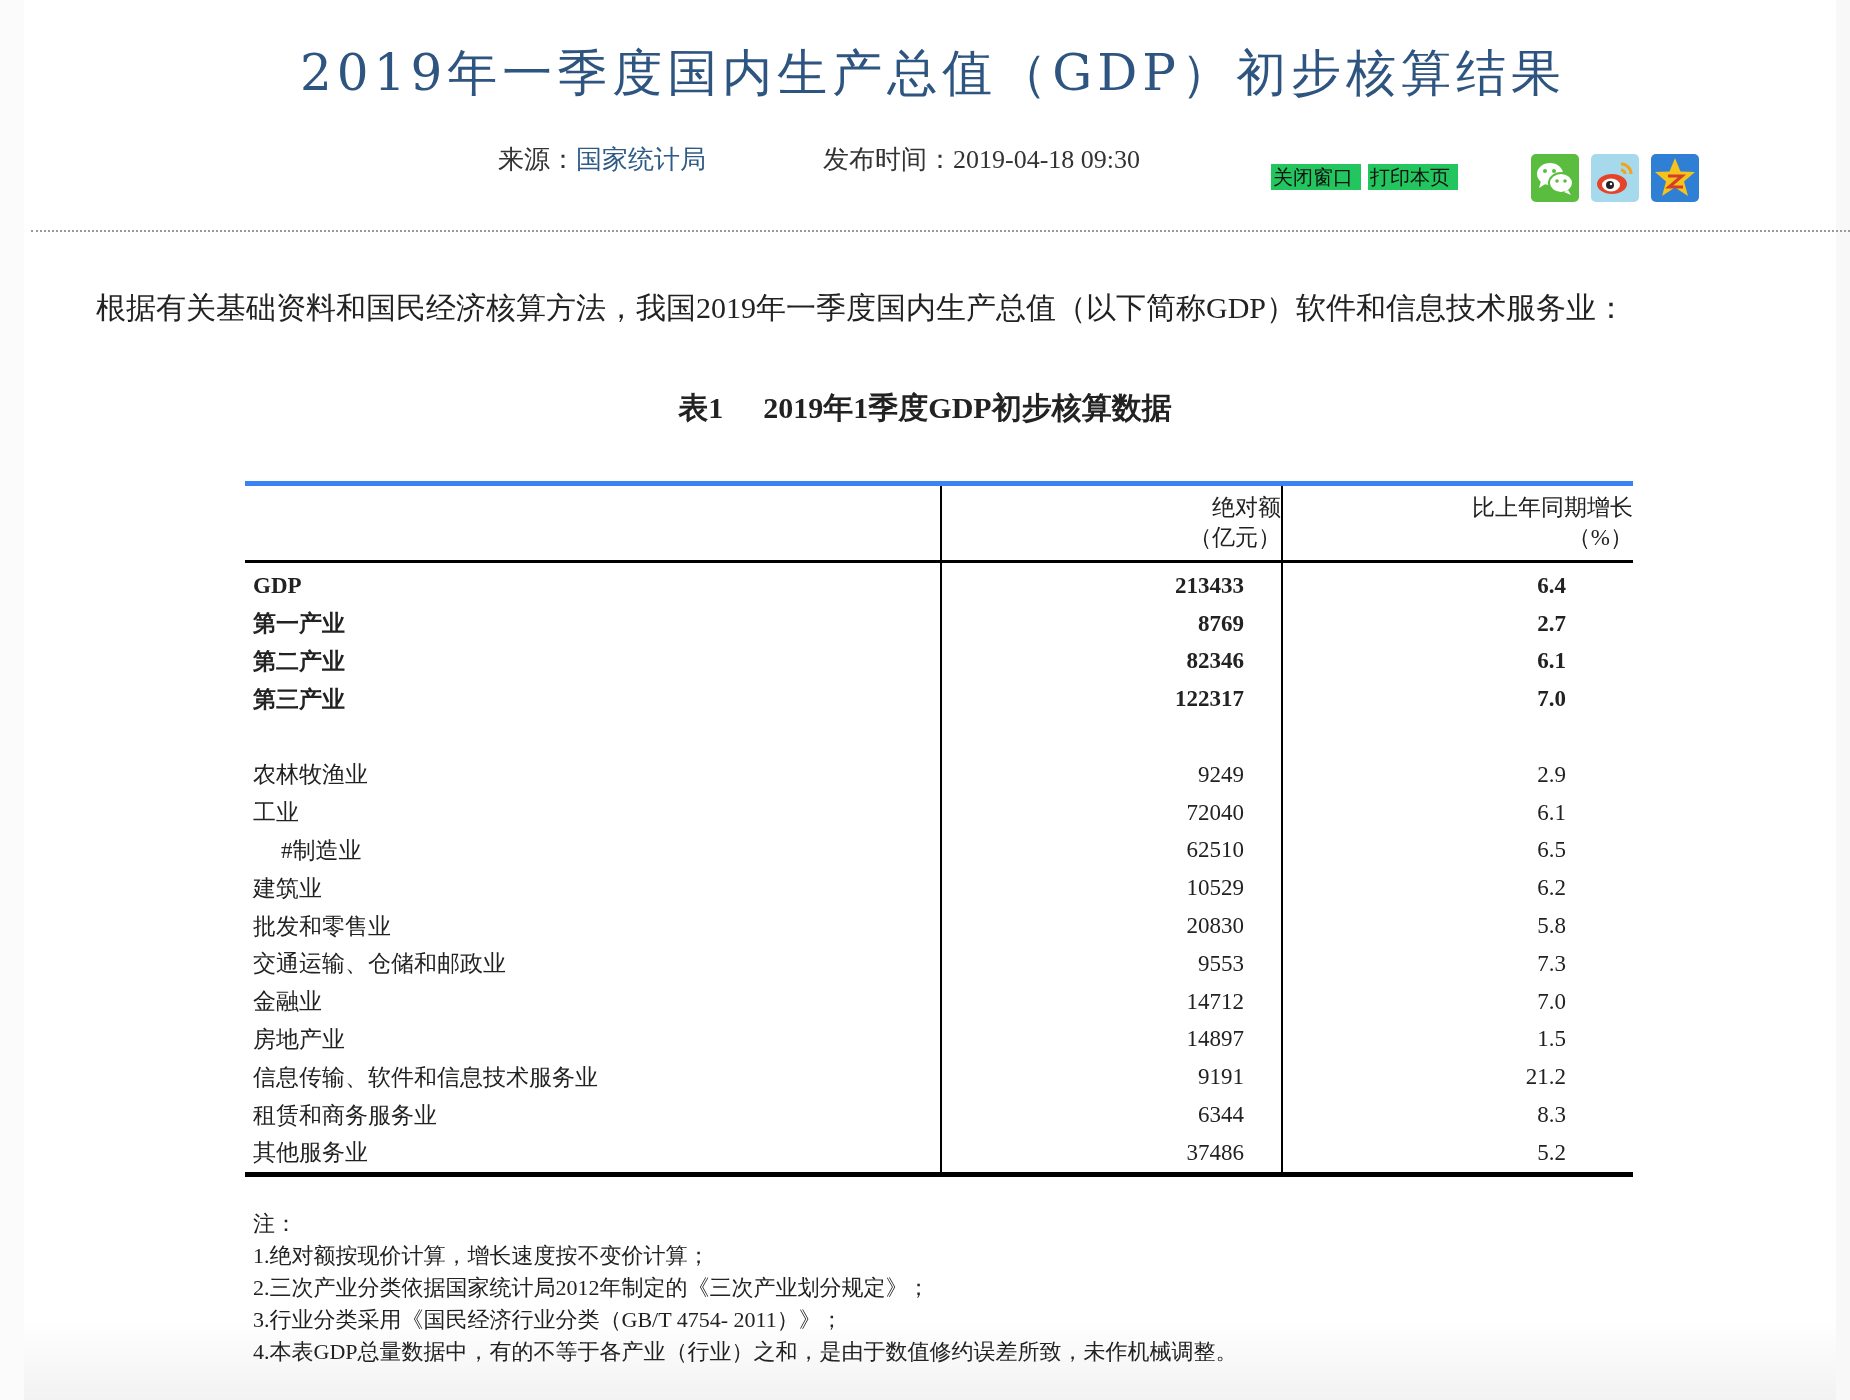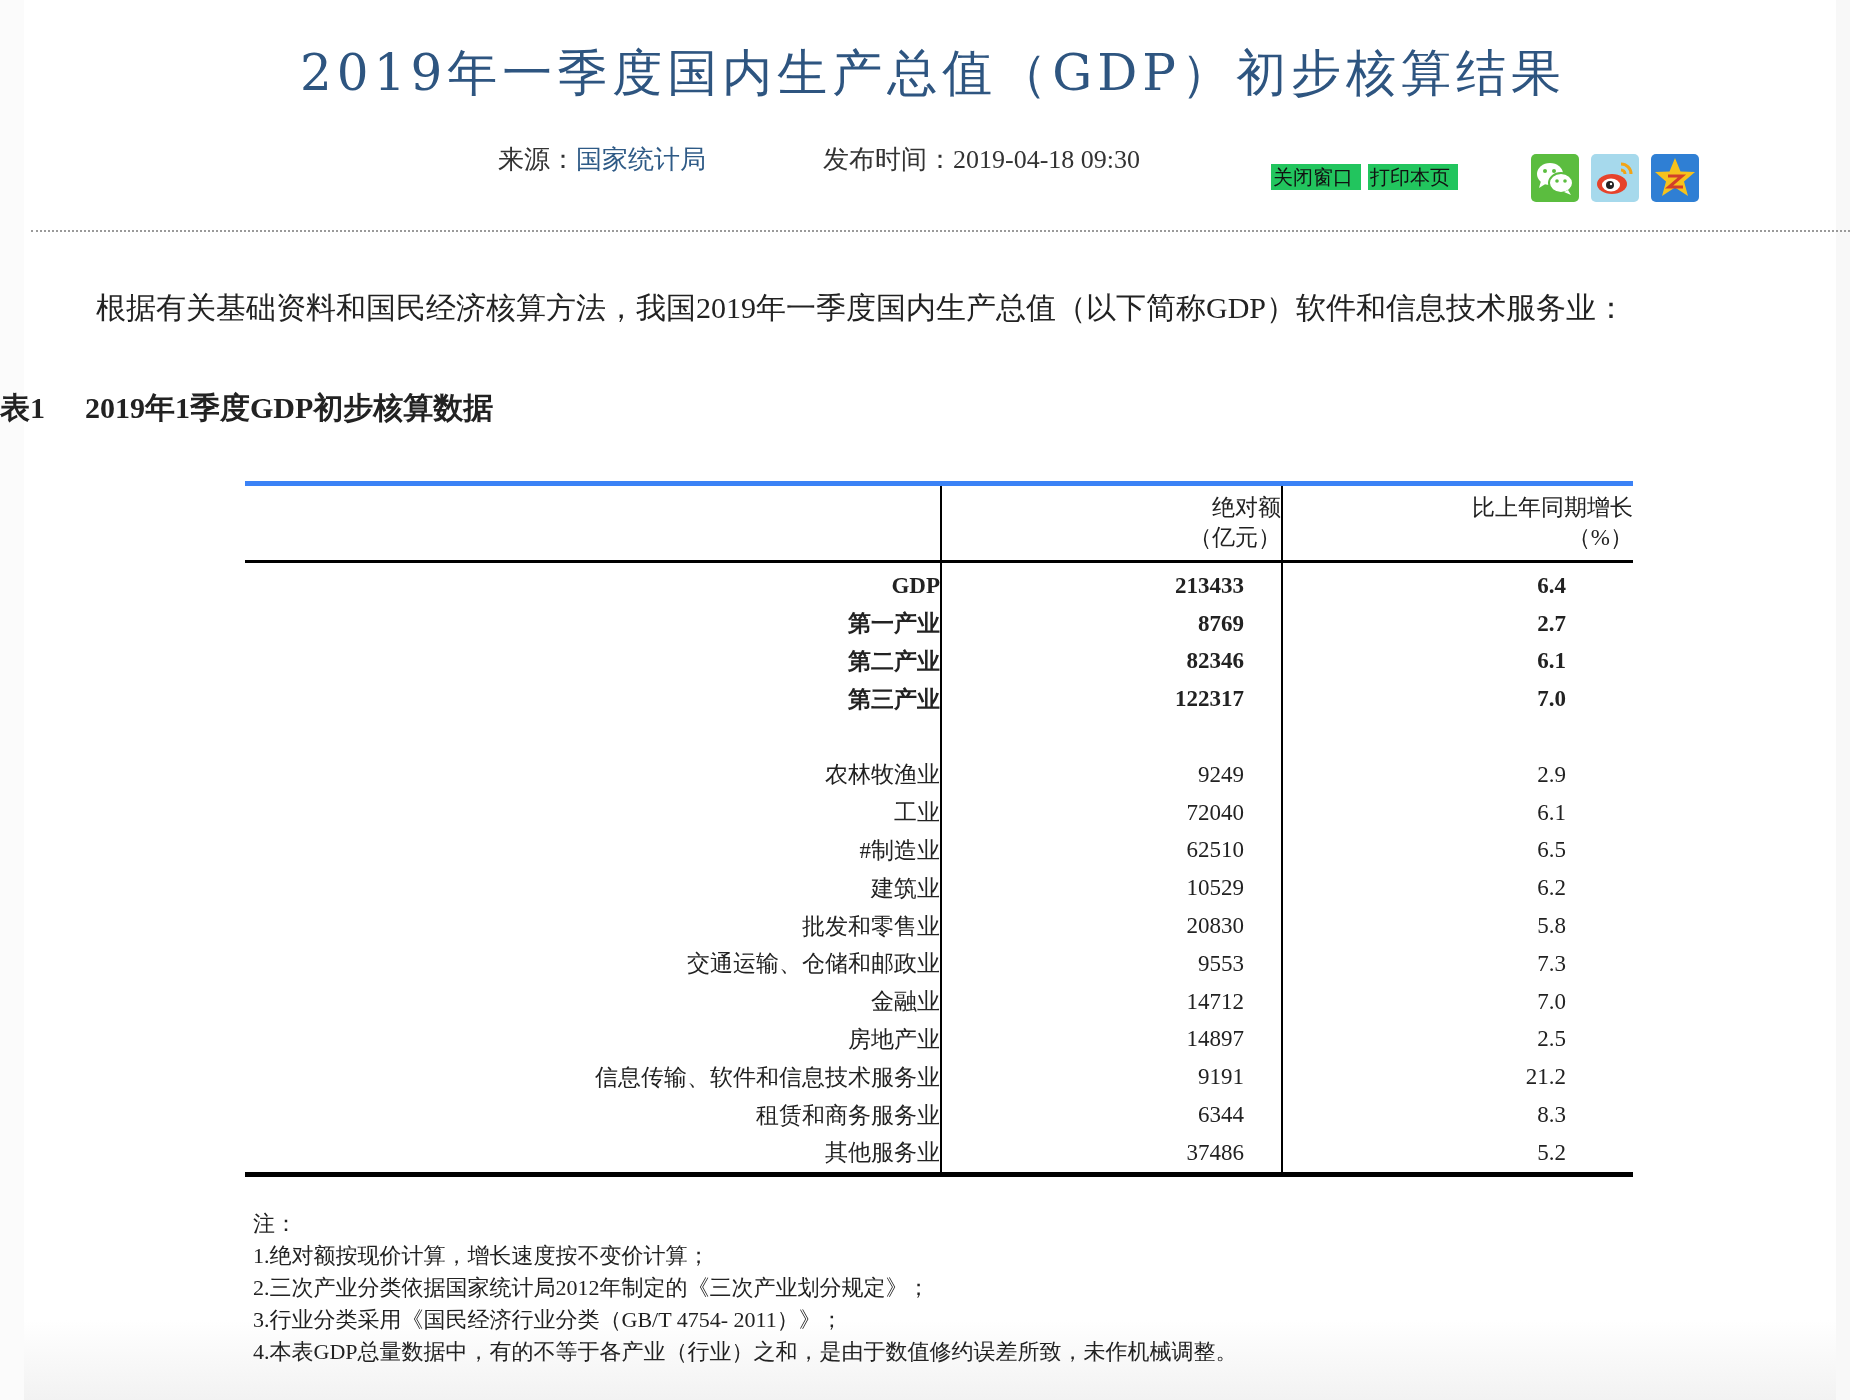--- a/index.html
+++ b/index.html
@@ -28,36 +28,36 @@
   }
   .btn-close { left: 1271px; width: 86px; }
   .btn-print { left: 1368px; width: 86px; }
   .share { position: absolute; top: 154px; width: 48px; height: 48px; border-radius: 5px; overflow: hidden; cursor: pointer; }
   .share-wechat { left: 1531px; background: #5bbd3f; }
   .share-weibo { left: 1591px; background: #a6d9ec; }
   .share-qzone { left: 1651px; background: #2f7fd4; }
   .divider { position: absolute; left: 31px; top: 230px; width: 1819px; border-top: 2px dotted #9a9a9a; }
 
   .intro { position: absolute; left: 96px; top: 285px; font-size: 30px; line-height: 46px; color: #222; white-space: nowrap; }
-  .caption { position: absolute; left: 0; top: 385px; width: 1850px; font-size: 30px; font-weight: bold; color: #222; line-height: 46px; }
+  .caption { position: absolute; left: 0; top: 385px; width: 1850px; text-align: center; font-size: 30px; font-weight: bold; color: #222; line-height: 46px; }
   .caption .gap { display: inline-block; width: 40px; }
 
   table.data {
     position: absolute; left: 245px; top: 481px; width: 1388px;
     border-collapse: collapse; font-size: 23px; color: #222;
   }
   table.data thead tr th {
     border-top: 5px solid #3b82f6; border-bottom: 3px solid #000;
     font-weight: normal; height: 74px; line-height: 30px; padding: 0; vertical-align: middle; text-align: right;
   }
   table.data th.c1, table.data td.c1 { width: 659px; }
   table.data th.c2, table.data td.c2 { width: 302px; border-left: 2px solid #000; }
   table.data th.c3, table.data td.c3 { border-left: 2px solid #000; }
   table.data tbody td { height: 37.8px; padding: 0; vertical-align: middle; }
-  table.data tbody td.c1 { padding-left: 8px; text-align: right; }
+  table.data tbody td.c1 { padding-left: 8px; text-align: left; }
   table.data tbody td.c2 { text-align: right; padding-right: 37px; }
   table.data tbody td.c3 { text-align: right; padding-right: 67px; }
   table.data tbody tr.bold td { font-weight: bold; }
   table.data tbody tr.indent td.c1 { padding-left: 36px; }
   table.data tbody tr.last td { border-bottom: 5px solid #000; }
   table.data tbody tr.first td { padding-top: 4px; }
 
   .notes { position: absolute; left: 253px; top: 1208px; font-size: 22px; line-height: 32px; color: #222; }
   .notes div { white-space: nowrap; }
 </style>
@@ -187,21 +187,21 @@
       <td class="c3">7.3</td>
     </tr>
     <tr>
       <td class="c1">金融业</td>
       <td class="c2">14712</td>
       <td class="c3">7.0</td>
     </tr>
     <tr>
       <td class="c1">房地产业</td>
       <td class="c2">14897</td>
-      <td class="c3">2.5</td>
+      <td class="c3">1.5</td>
     </tr>
     <tr>
       <td class="c1">信息传输、软件和信息技术服务业</td>
       <td class="c2">9191</td>
       <td class="c3">21.2</td>
     </tr>
     <tr>
       <td class="c1">租赁和商务服务业</td>
       <td class="c2">6344</td>
       <td class="c3">8.3</td>

